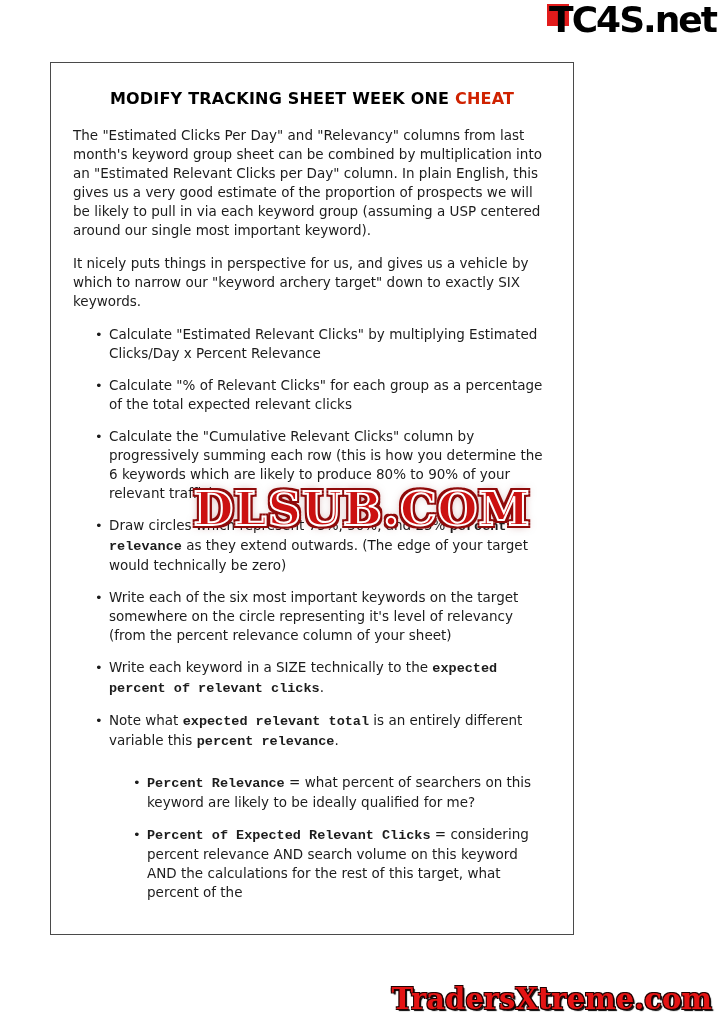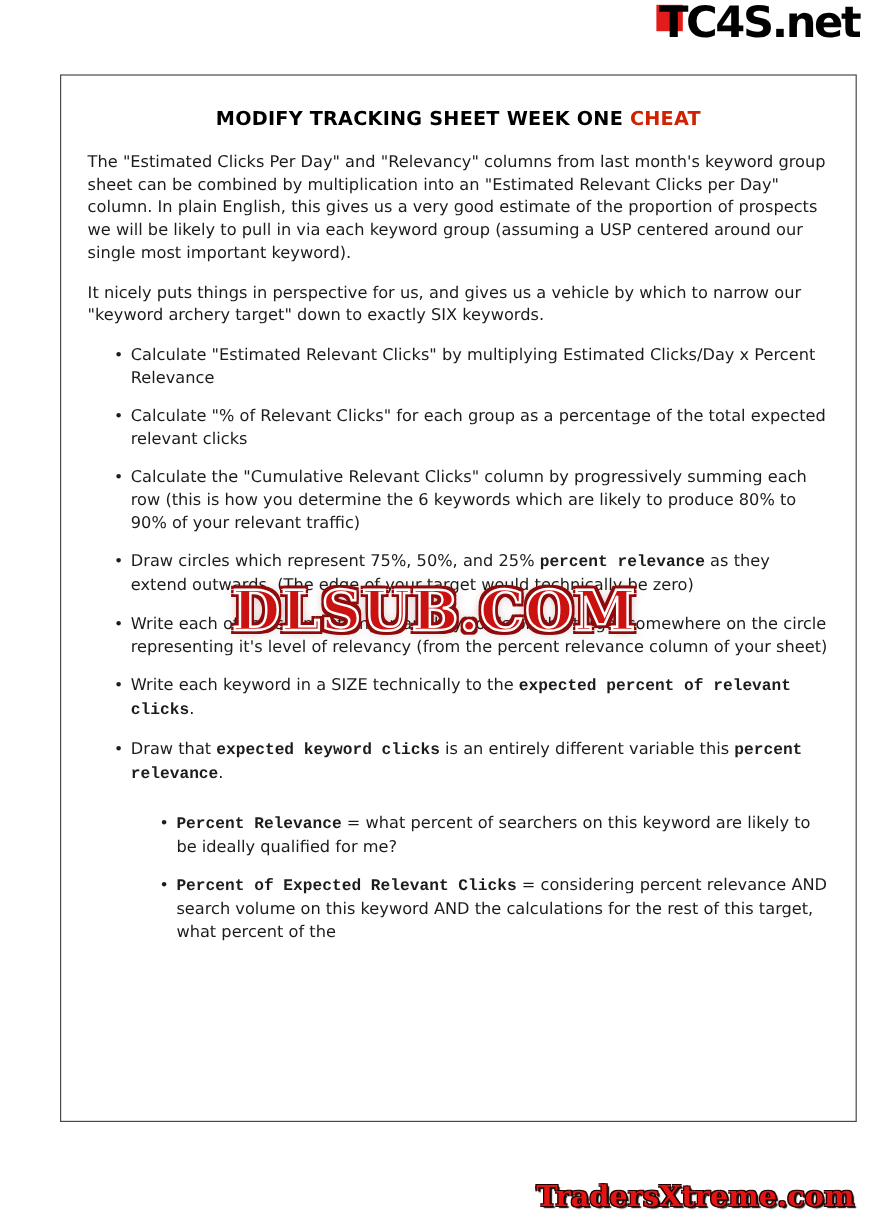--- a/index.html
+++ b/index.html
@@ -23,21 +23,21 @@
   .top-logo .red-chip {
     position: absolute; left: -2px; top: 6px;
     width: 22px; height: 22px; background: #e21b1b;
     z-index: 0; display: block;
   }
   .top-logo .logo-text { position: relative; z-index: 1; }
 
   
   .doc {
     position: absolute; left: 50px; top: 62px;
-    width: 664px; height: 873px;
+    width: 524px; height: 873px;
     border: 1px solid #4a4a4a;
     background: #fff;
     padding: 16px 22px 0 22px;
     overflow: hidden;
   }
   .doc h1 {
     font-size: 16px; font-weight: 700;
     text-align: center;
     margin: 10px 0 18px 0;
     color: #000;
@@ -88,21 +88,21 @@
        0 0 10px rgba(120,0,0,0.5);
     z-index: 5;
     white-space: nowrap;
   }
 
   
   .bottom-logo {
     position: absolute; right: 12px; top: 982px;
     font-family: "DejaVu Serif", "Liberation Serif", serif;
     font-weight: 700;
-    font-size: 24px;
+    font-size: 29px;
     color: #e41414;
     text-shadow:
       -1px -1px 0 #200000, 1px -1px 0 #200000,
       -1px  1px 0 #200000, 1px  1px 0 #200000,
        2px  2px 1px #000000;
     letter-spacing: 0px;
     white-space: nowrap;
   }
 </style>
 </head>
@@ -123,21 +123,21 @@
       <li><span>Calculate "Estimated Relevant Clicks" by multiplying Estimated Clicks/Day x Percent Relevance</span></li>
       <li><span>Calculate "% of Relevant Clicks" for each group as a percentage of the total expected relevant clicks</span></li>
       <li><span>Calculate the "Cumulative Relevant Clicks" column by progressively summing each row (this is how you determine the 6 keywords which are likely to produce 80% to 90% of your relevant traffic)</span></li>
     </ul>
 
 
   <ul>
       <li><span>Draw circles which represent 75%, 50%, and 25% </span><b>percent relevance</b><span> as they extend outwards.  (The edge of your target would technically be zero)</span></li>
       <li><span>Write each of the six most important keywords on the target somewhere on the circle representing it's level of relevancy (from the percent relevance column of your sheet)</span></li>
       <li><span>Write each keyword in a SIZE technically to the </span><b>expected percent of relevant clicks</b><span>.</span></li>
-      <li><span>Draw that </span><b>expected keyword clicks</b><span> is an entirely different variable this </span><b>percent relevance</b><span>.</span></li>
+      <li><span>Note what </span><b>expected relevant total</b><span> is an entirely different variable this </span><b>percent relevance</b><span>.</span></li>
     </ul>
 
   <ul class="nested">
       <li><b>Percent Relevance</b><span> = what percent of searchers on this keyword are likely to be ideally qualified for me?</span></li>
       <li><b>Percent of Expected Relevant Clicks</b><span> = considering percent relevance AND search volume on this keyword AND the calculations for the rest of this target, what percent of the</span></li>
     </ul>
 </div>
 
 <div class="watermark">DLSUB.COM</div>
 

